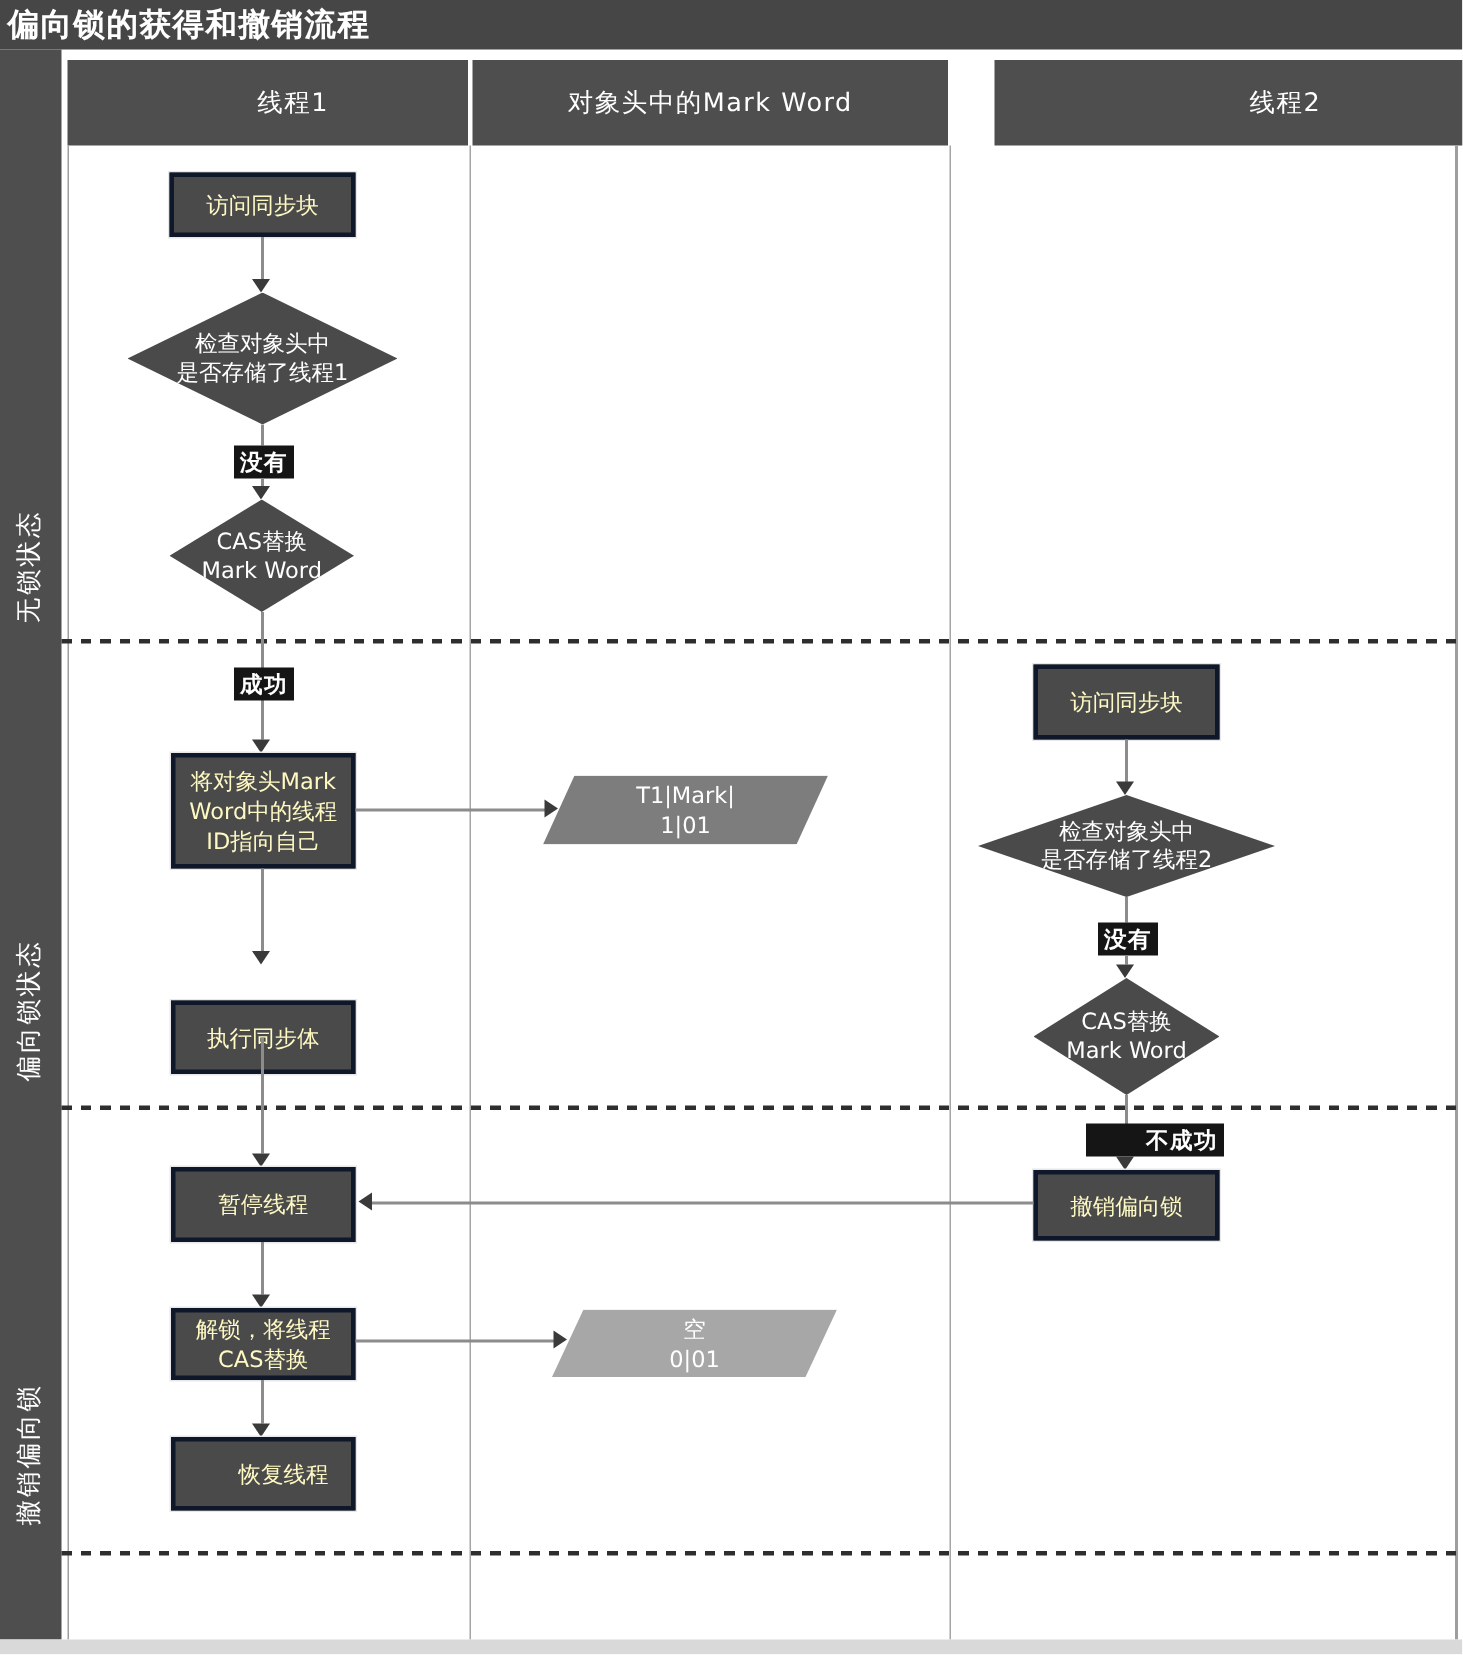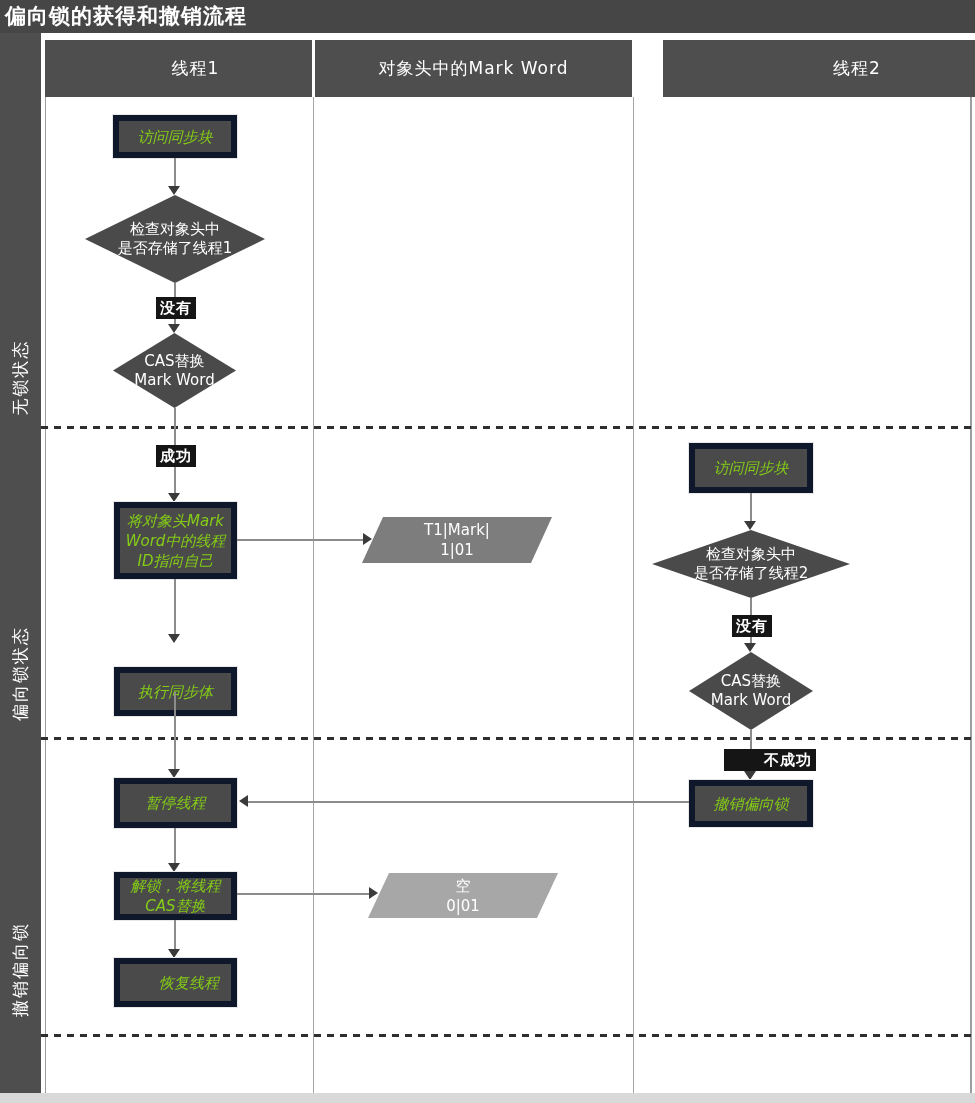--- a/index.html
+++ b/index.html
@@ -35,25 +35,24 @@
   .canvas-border-right { position:absolute; left:970px; top:97px; width:2px; height:996px; background:#9e9e9e; }
   .lane-divider { position:absolute; top:97px; width:1px; height:996px; background:#a5a5a5; }
   .section-divider {
     position:absolute; left:41px; width:934px; height:3px;
     background:repeating-linear-gradient(90deg,#2e2e2e 0 7px,transparent 7px 13px);
   }
   .bottom-strip { position:absolute; left:0; top:1093px; width:975px; height:10px; background:#d9d9d9; }
 
   
   .rect-node {
-    position:absolute; background:#4a4a4a; border:6px solid #0f172a;
-    color:#84cc16; font-size:15px; line-height:20px; text-align:center;
+    position:absolute; background:#4a4a4a; border:3px solid #0f172a;
+    color:#fef9c3; font-size:15px; line-height:20px; text-align:center;
     display:flex; flex-direction:column; align-items:center; justify-content:center;
     box-shadow:0 0 0 1px #e8e8e8;
-    font-style:italic;
   }
   .diamond-node {
     position:absolute; background:#4a4a4a;
     color:#ffffff; font-size:15px; line-height:19px; text-align:center;
     display:flex; flex-direction:column; align-items:center; justify-content:center;
     clip-path:polygon(50% 0, 100% 50%, 50% 100%, 0 50%);
   }
   .para-node {
     position:absolute; color:#ffffff; font-size:15px; line-height:20px; text-align:center;
     display:flex; flex-direction:column; align-items:center; justify-content:center;

